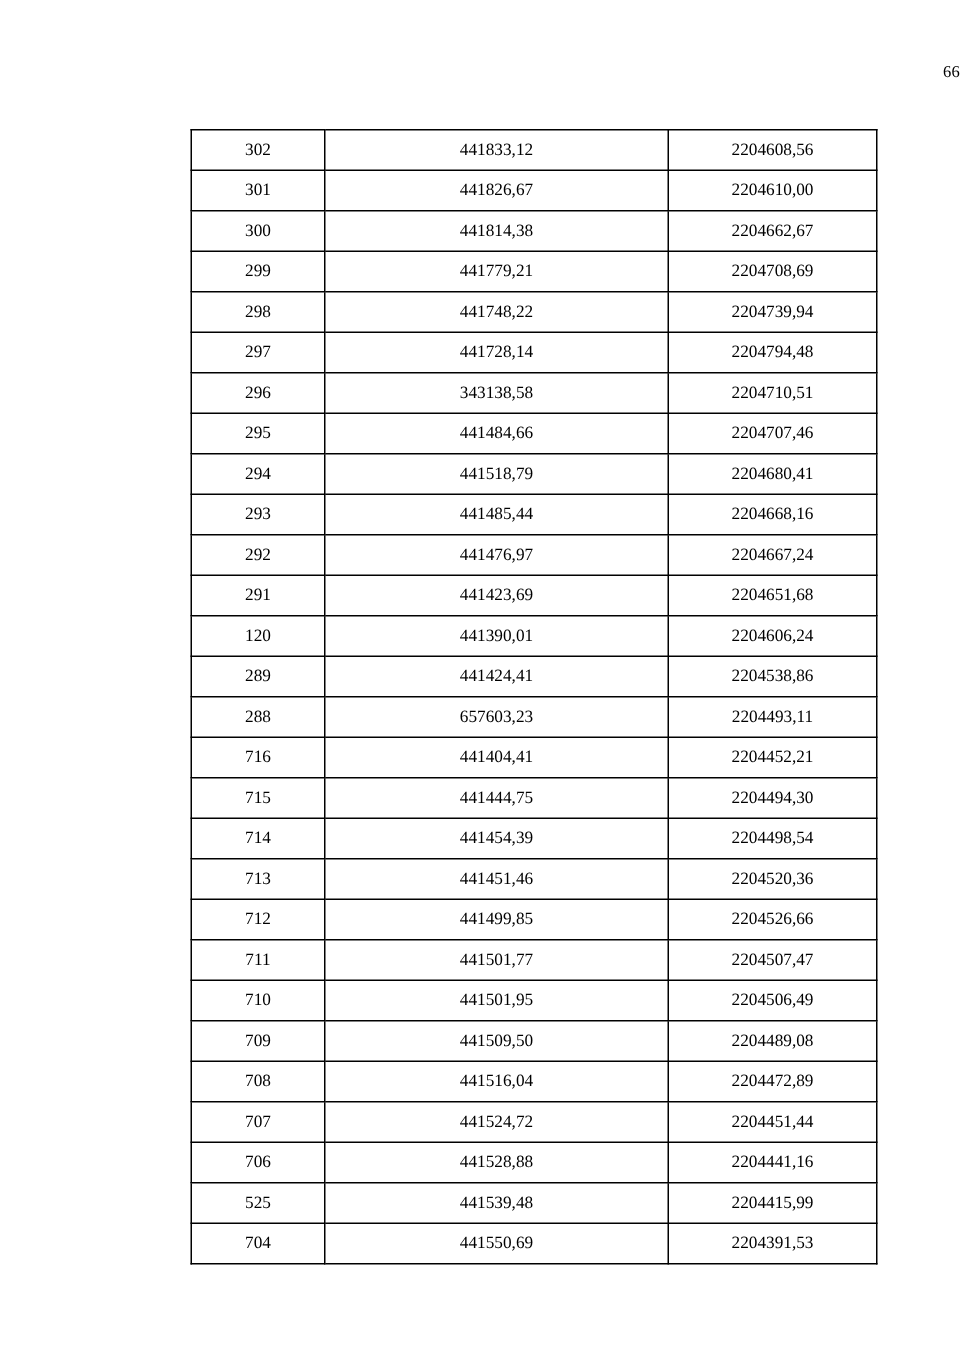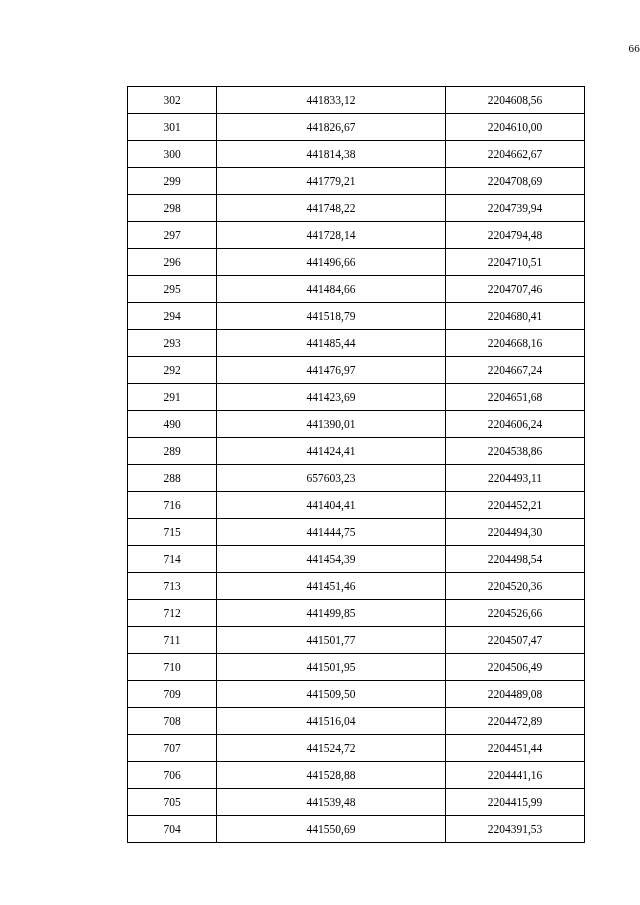--- a/index.html
+++ b/index.html
@@ -97,21 +97,21 @@
             <td class="col-x">441748,22</td>
             <td class="col-y">2204739,94</td>
           </tr>
           <tr>
             <td class="col-id">297</td>
             <td class="col-x">441728,14</td>
             <td class="col-y">2204794,48</td>
           </tr>
           <tr>
             <td class="col-id">296</td>
-            <td class="col-x">441496,66</td>
+            <td class="col-x">343138,58</td>
             <td class="col-y">2204710,51</td>
           </tr>
           <tr>
             <td class="col-id">295</td>
             <td class="col-x">441484,66</td>
             <td class="col-y">2204707,46</td>
           </tr>
           <tr>
             <td class="col-id">294</td>
             <td class="col-x">441518,79</td>
@@ -126,21 +126,21 @@
             <td class="col-id">292</td>
             <td class="col-x">441476,97</td>
             <td class="col-y">2204667,24</td>
           </tr>
           <tr>
             <td class="col-id">291</td>
             <td class="col-x">441423,69</td>
             <td class="col-y">2204651,68</td>
           </tr>
           <tr>
-            <td class="col-id">490</td>
+            <td class="col-id">120</td>
             <td class="col-x">441390,01</td>
             <td class="col-y">2204606,24</td>
           </tr>
           <tr>
             <td class="col-id">289</td>
             <td class="col-x">441424,41</td>
             <td class="col-y">2204538,86</td>
           </tr>
           <tr>
             <td class="col-id">288</td>
@@ -196,21 +196,21 @@
             <td class="col-id">707</td>
             <td class="col-x">441524,72</td>
             <td class="col-y">2204451,44</td>
           </tr>
           <tr>
             <td class="col-id">706</td>
             <td class="col-x">441528,88</td>
             <td class="col-y">2204441,16</td>
           </tr>
           <tr>
-            <td class="col-id">705</td>
+            <td class="col-id">525</td>
             <td class="col-x">441539,48</td>
             <td class="col-y">2204415,99</td>
           </tr>
           <tr>
             <td class="col-id">704</td>
             <td class="col-x">441550,69</td>
             <td class="col-y">2204391,53</td>
           </tr>
         </tbody>
     </table>

